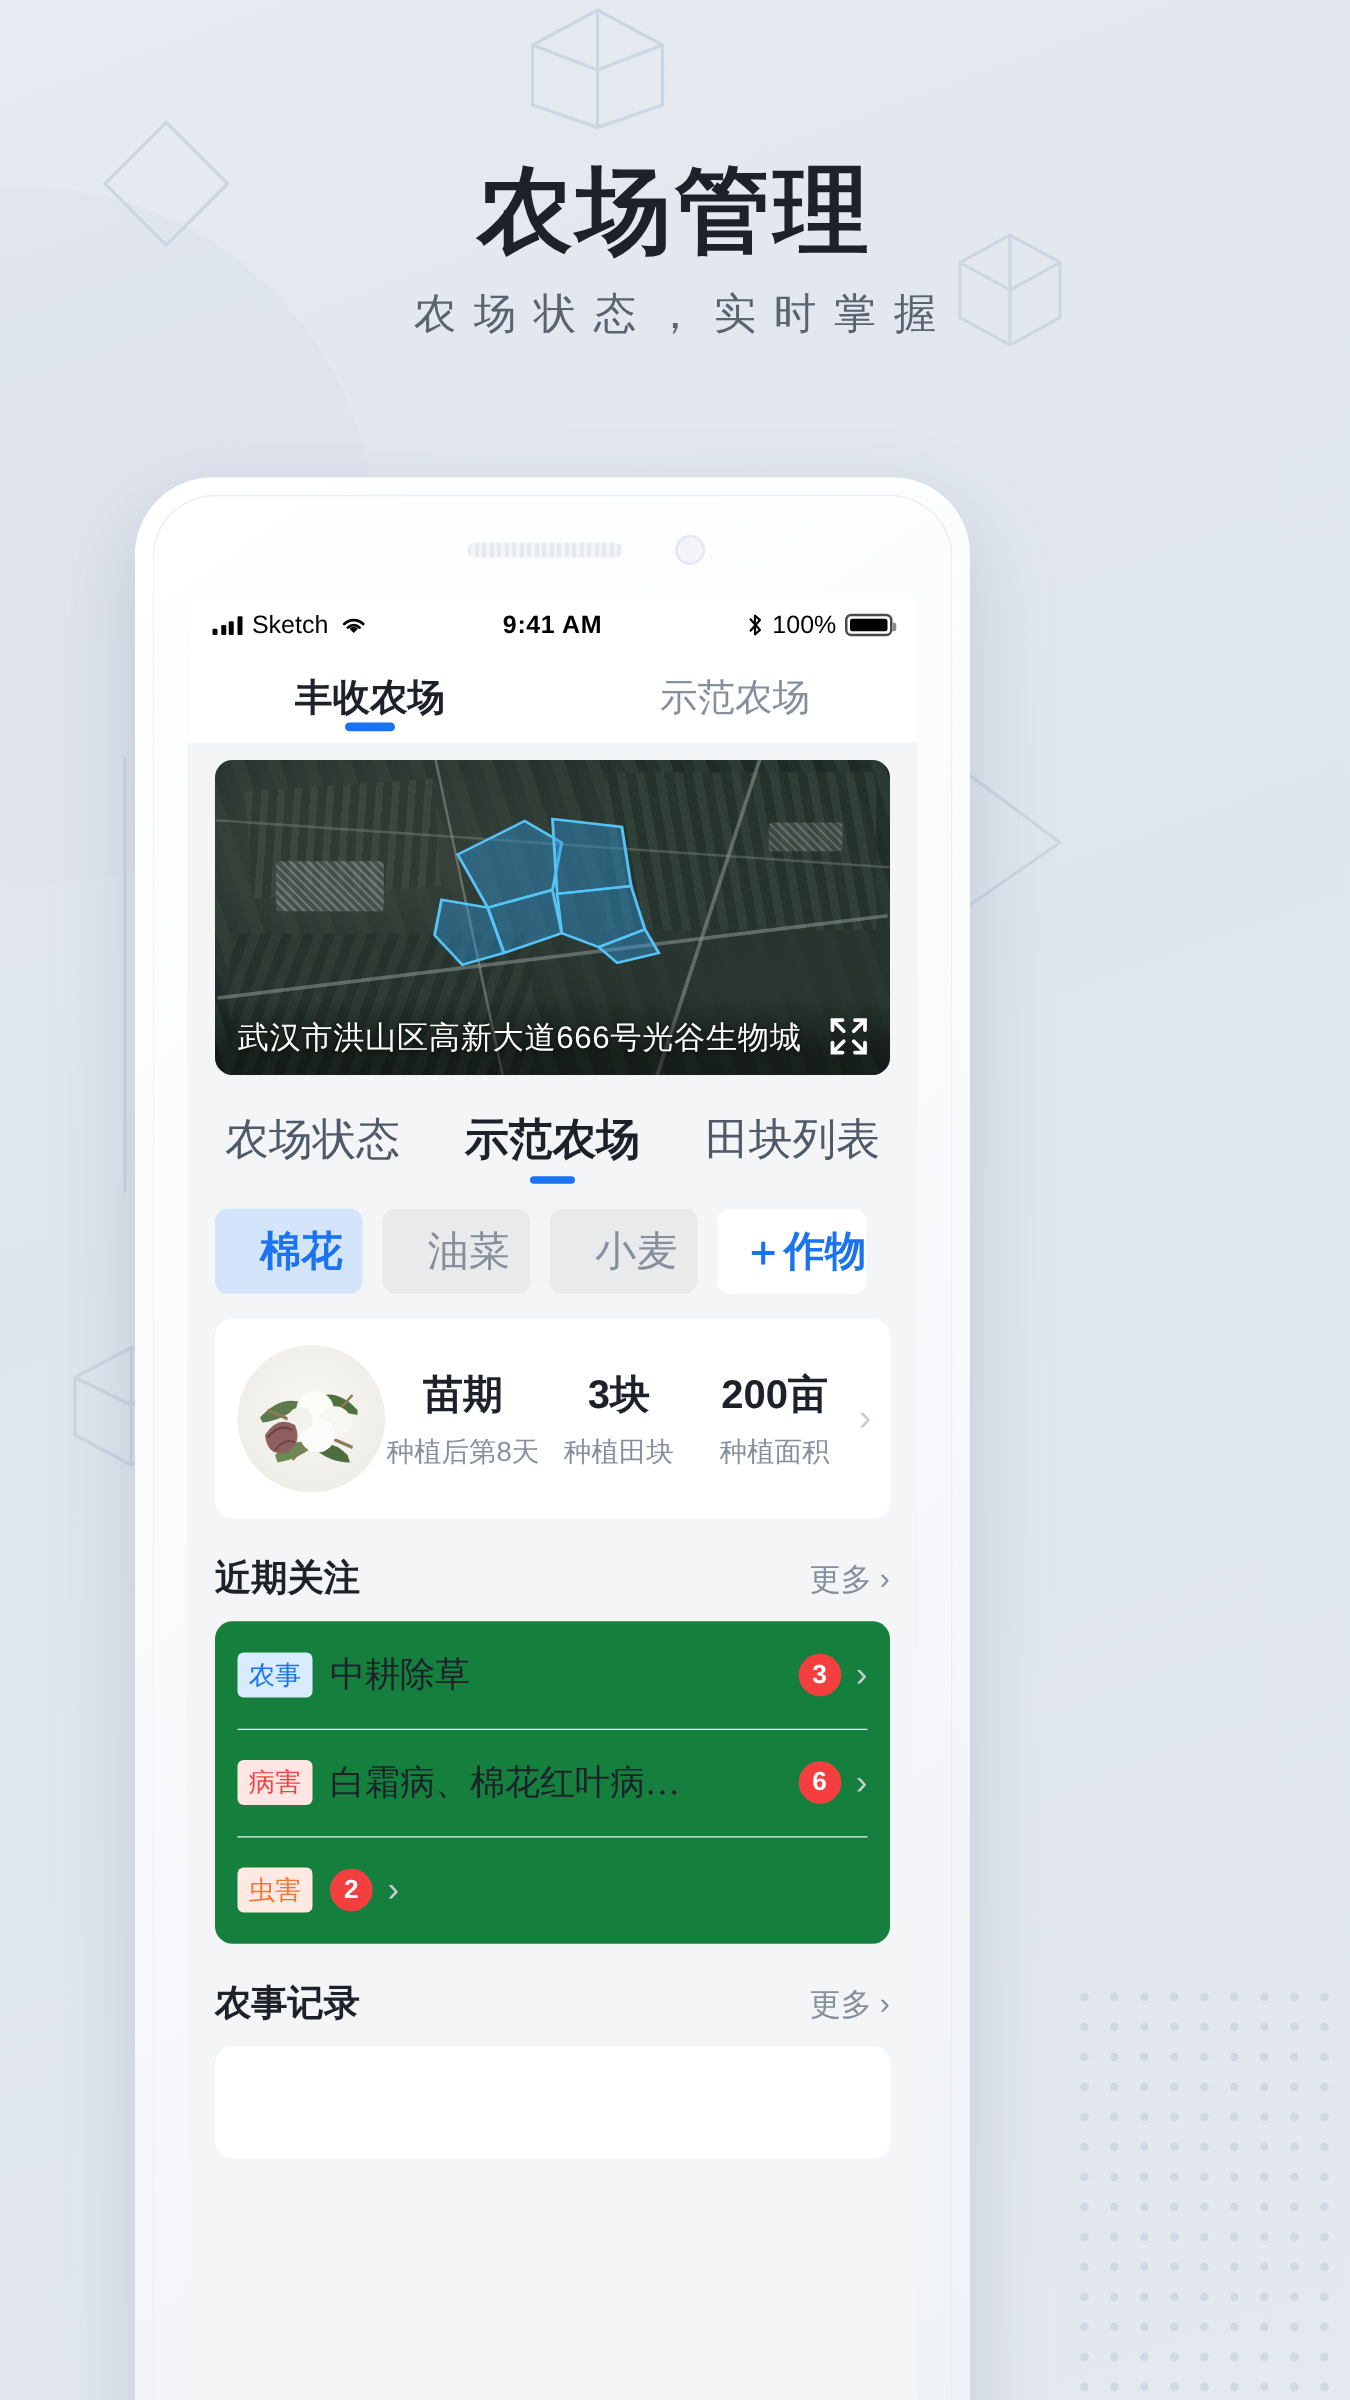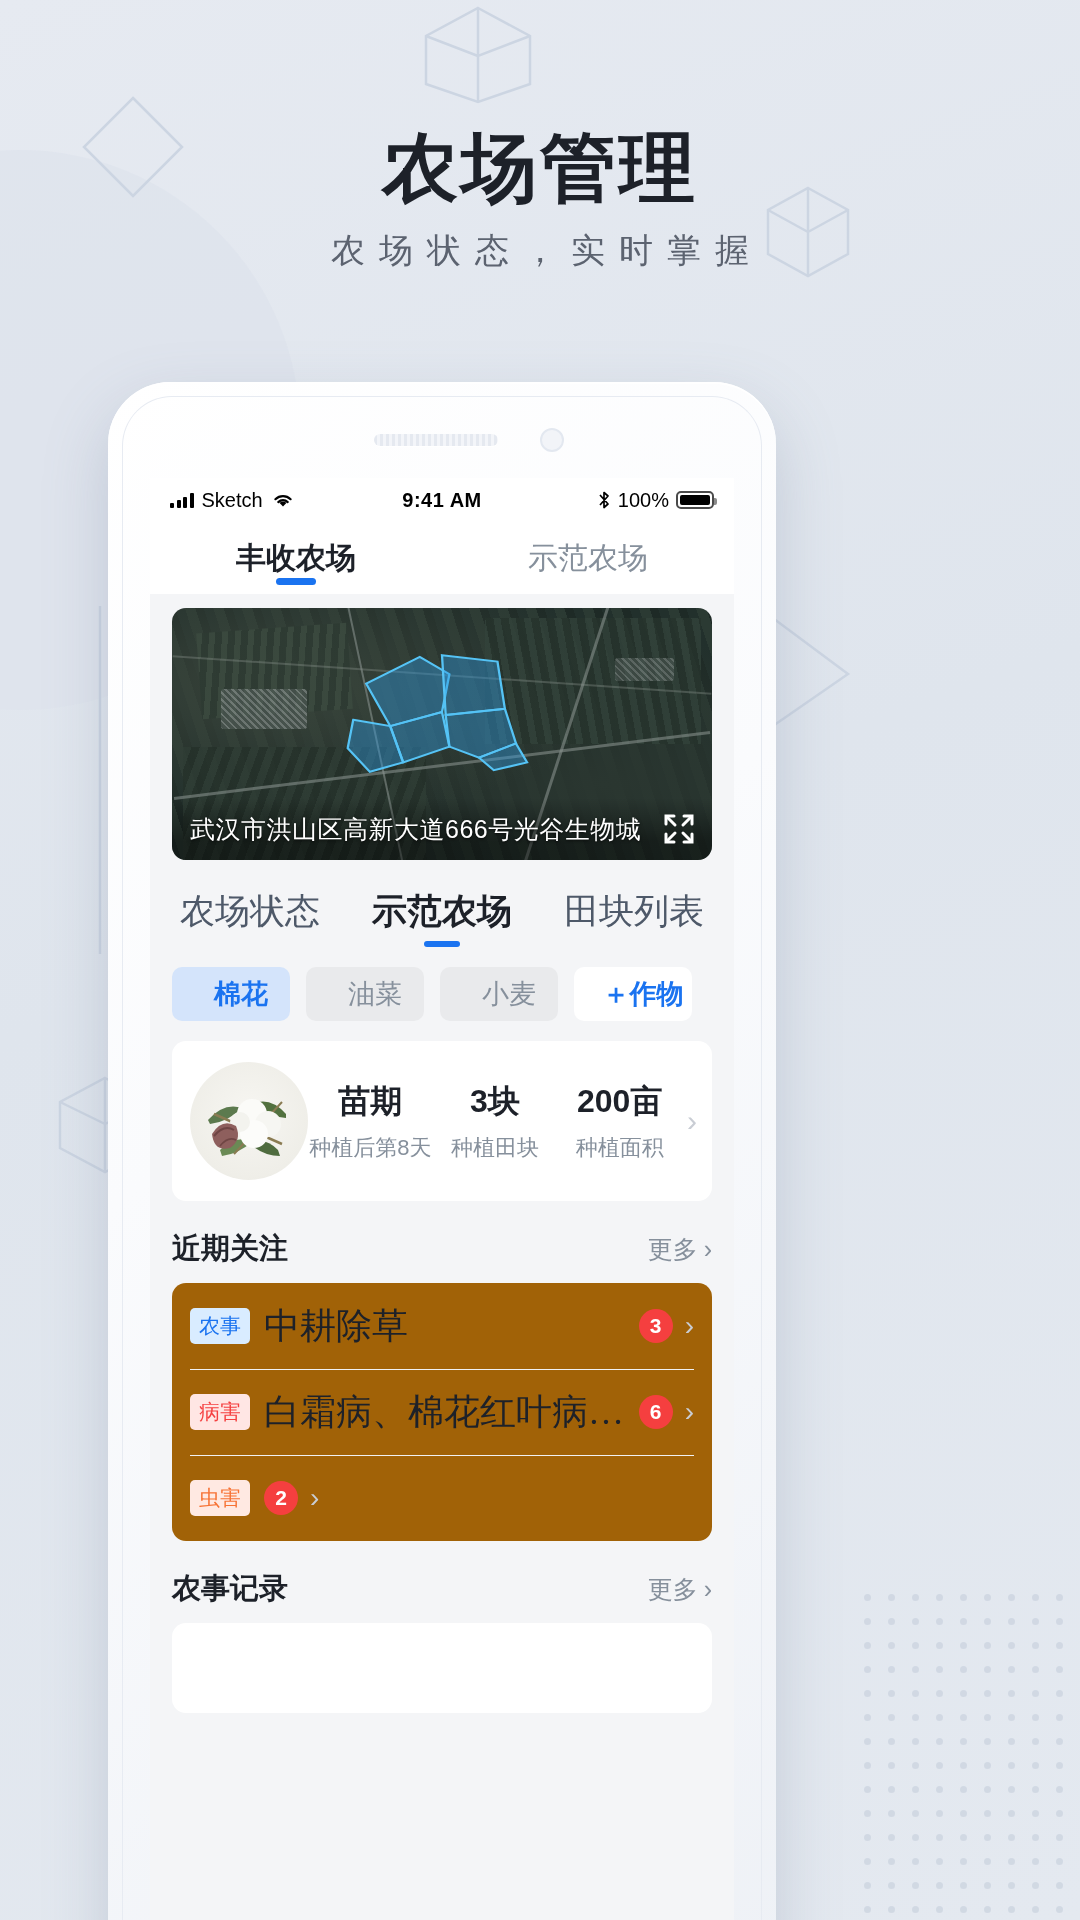--- a/index.html
+++ b/index.html
@@ -173,23 +173,23 @@
   .subtab.active span.lbl { color:#1d2129; font-weight:700; }
   .subtab .bar {
     position:absolute; left:50%; transform:translateX(-50%); bottom:2px;
     width:36px; height:6px; border-radius:3px; background:#1a73f0; display:none;
   }
   .subtab.active .bar { display:block; }
 
   
   .chips { display:flex; gap:16px; padding: 18px 22px 0; }
   .chip {
-    height: 54px; min-width: 118px; border-radius: 10px;
+    height: 68px; min-width: 118px; border-radius: 10px;
     display:flex; align-items:center; justify-content:center;
-    font-size: 27px; color:#86909c; background:#e9eaec;padding-left:20px;
+    font-size: 33px; color:#86909c; background:#e9eaec;padding-left:20px;
   }
   .chip.active { background:#d4e4fb; color:#1a73f0; font-weight:700; }
   .chip.add { background:#ffffff; color:#1a73f0; font-weight:700; gap:2px; }
 
   
   .cropcard {
     margin: 20px 22px 0; background:#fff; border-radius:14px;
     height: 160px; display:flex; align-items:center; padding: 0 10px 0 18px;
     position:relative;
   }
@@ -207,32 +207,32 @@
 
   
   .sec-head {
     display:flex; align-items:center; justify-content:space-between;
     padding: 28px 22px 14px;
   }
   .sec-head .t { font-size: 29px; font-weight:700; color:#1d2129; }
   .sec-head .m { font-size: 25px; color:#86909c; display:flex; align-items:center; gap:6px; }
 
   
-  .listcard { margin: 0 22px; background:#a16207; border-radius:14px; padding: 0 18px; }
+  .listcard { margin: 0 22px; background:#15803d; border-radius:14px; padding: 0 18px; }
   .lrow { display:flex; align-items:center; height: 86px; position:relative; }
   .lrow + .lrow::before {
     content:""; position:absolute; left:0; right:0; top:0; height:1px; background:#f0f1f3;
   }
   .tag {
     font-size: 21px; padding: 4px 9px; border-radius: 5px; margin-right: 14px; flex:none;
   }
   .tag.nongshi { background:#d9ecff; color:#1a73f0; }
   .tag.binghai { background:#ffe6e4; color:#f53f3f; }
   .tag.chonghai{ background:#ffe9e2; color:#f77234; }
-  .lrow .txt { flex:1; font-size: 36px; color:#1d2129;font-family:Liberation Serif, serif; }
+  .lrow .txt { flex:1; font-size: 28px; color:#1d2129;font-family:Liberation Serif, serif; }
   .badge {
     width: 34px; height: 34px; border-radius: 50%; background:#f53f3f; color:#fff;
     font-size: 21px; display:flex; align-items:center; justify-content:center;
     font-weight:700; margin-right: 12px; flex:none;
   }
   .chev { color:#c9cdd4; font-size: 28px; flex:none; }
 
   .bottomcard {
     margin: 0 22px; background:#fff; border-radius:14px; height: 90px;
   }

